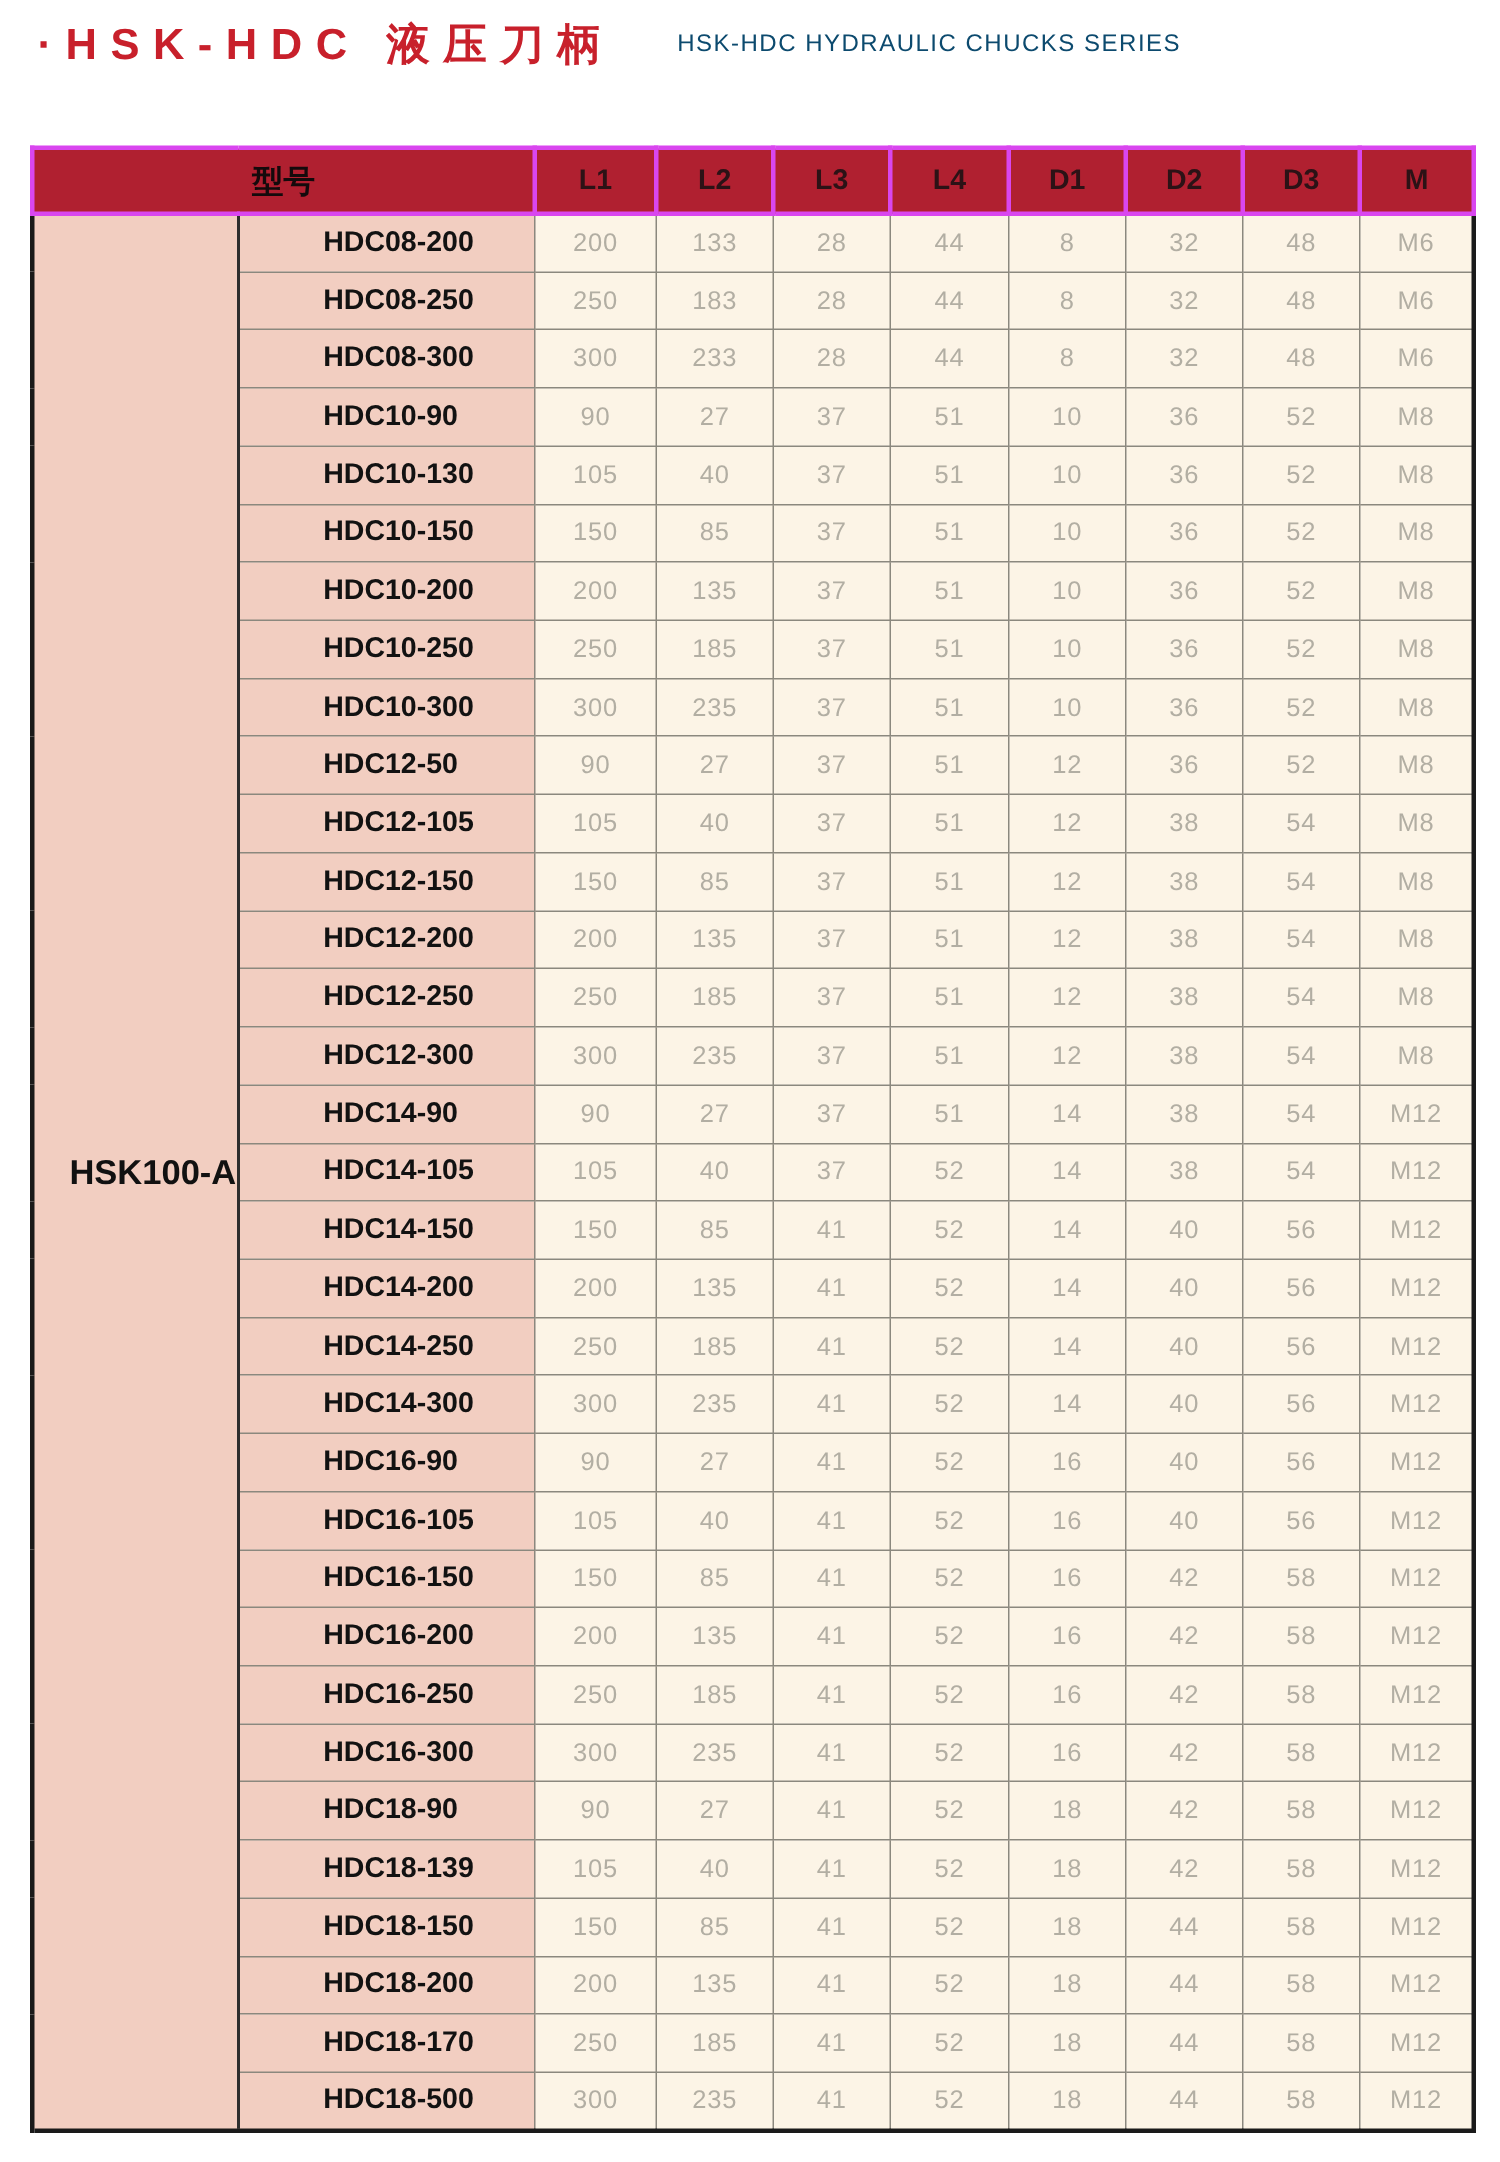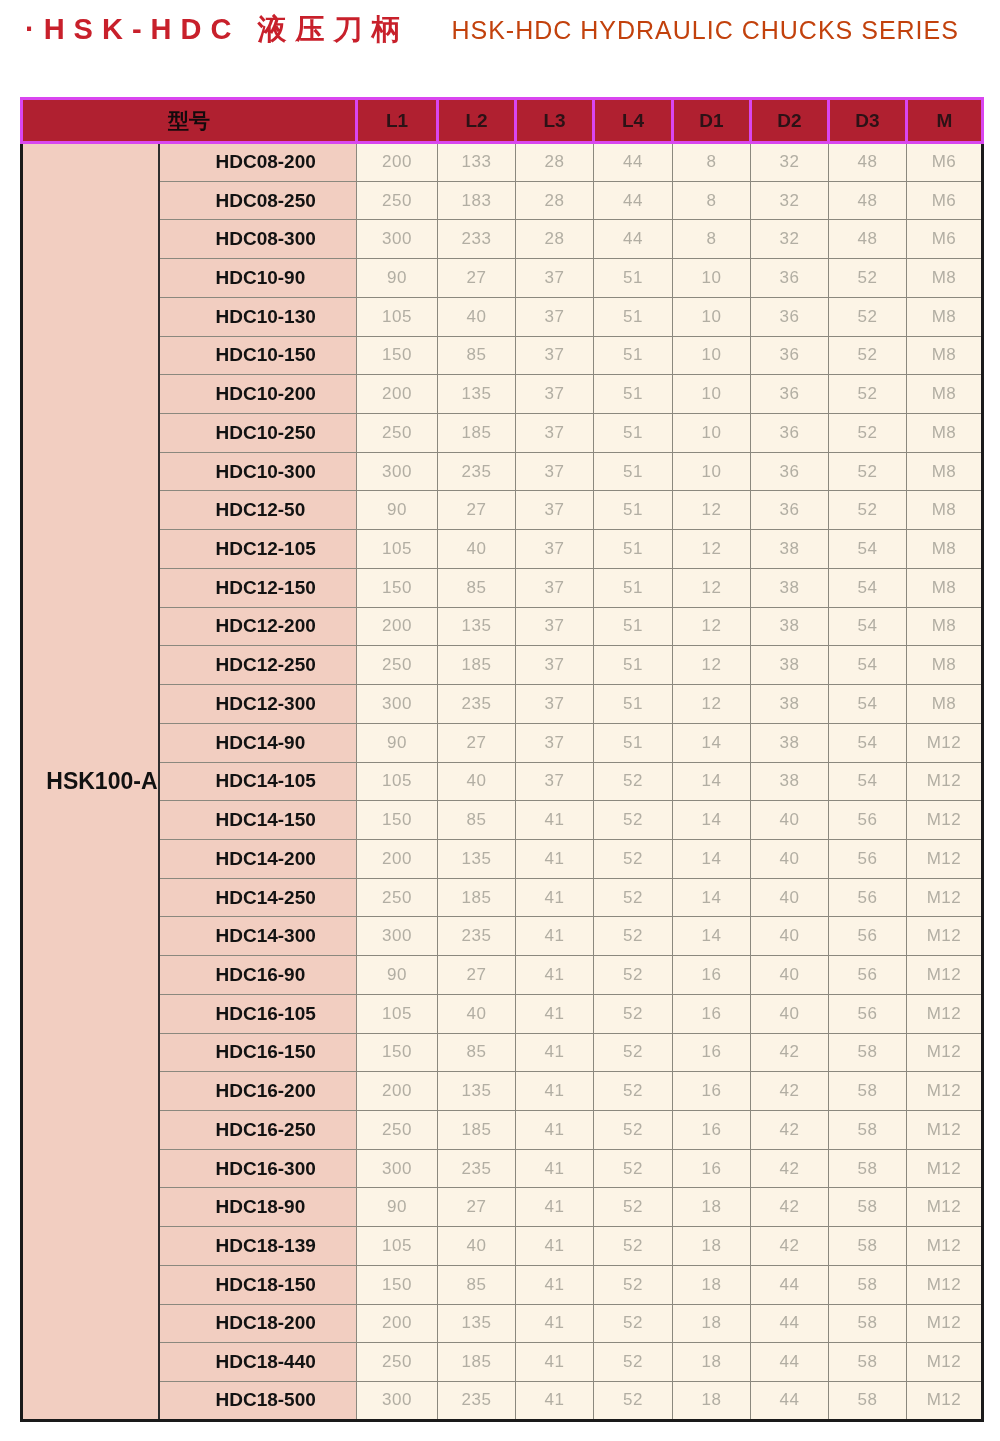--- a/index.html
+++ b/index.html
@@ -25,22 +25,22 @@
     position: absolute; left: 25px; top: 10px; right: 10px;
     display: flex; align-items: center; gap: 42px;
     white-space: nowrap;
   }
   .title-zh {
     color: var(--title_red);
     font-size: 29px; font-weight: bold;
     letter-spacing: 9px;
   }
   .title-en {
-    color: #c2410c;
-    font-size: 25px; font-weight: normal;
+    color: #0c4a6e;
+    font-size: 16px; font-weight: normal;
     letter-spacing: 1px;
   }
 
   table.spec-table {
     position: absolute; left: 20px; top: 97px;
     width: 961px;
     border-collapse: collapse;
     table-layout: fixed;
     border: 3px solid var(--outer_line);
   }
@@ -453,21 +453,21 @@
           <td class="val-cell">200</td>
           <td class="val-cell">135</td>
           <td class="val-cell">41</td>
           <td class="val-cell">52</td>
           <td class="val-cell">18</td>
           <td class="val-cell">44</td>
           <td class="val-cell">58</td>
           <td class="val-cell">M12</td>
         </tr>
         <tr>
-          <td class="model-cell">HDC18-440</td>
+          <td class="model-cell">HDC18-170</td>
           <td class="val-cell">250</td>
           <td class="val-cell">185</td>
           <td class="val-cell">41</td>
           <td class="val-cell">52</td>
           <td class="val-cell">18</td>
           <td class="val-cell">44</td>
           <td class="val-cell">58</td>
           <td class="val-cell">M12</td>
         </tr>
         <tr>

